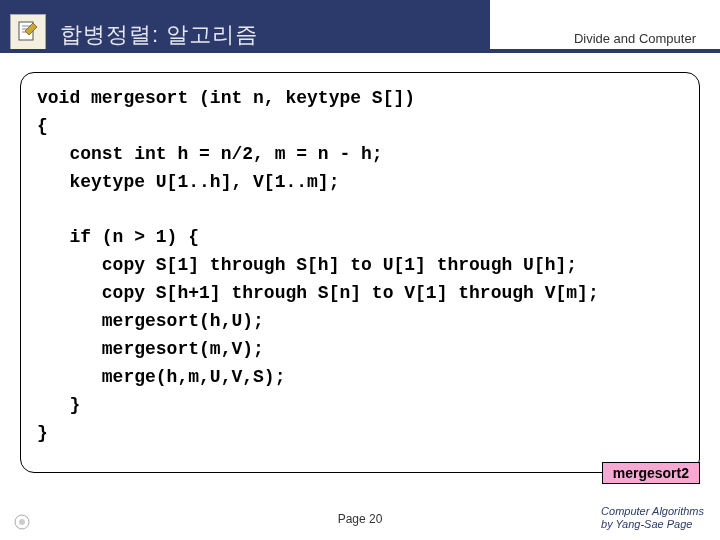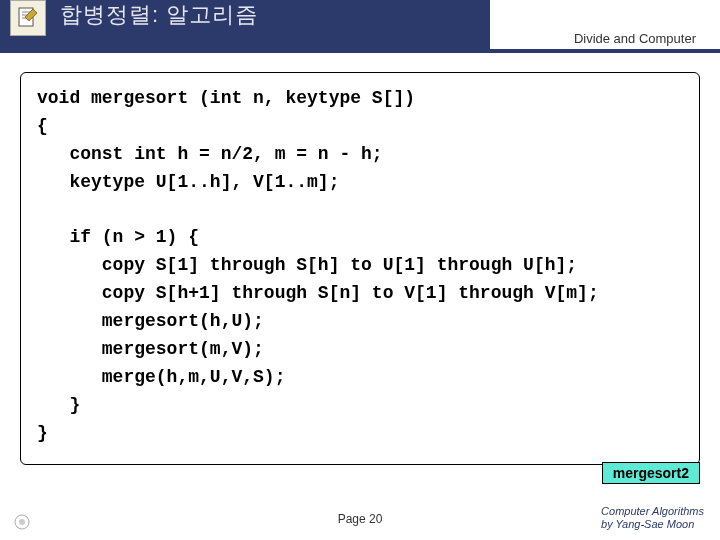--- a/index.html
+++ b/index.html
@@ -10,21 +10,21 @@
     font-family: "Malgun Gothic", Arial, sans-serif;
     position: relative;
     overflow: hidden;
   }
   .header {
     width: 100%;
     height: 50px;
     background: linear-gradient(to right, #2b3a6b 0%, #2b3a6b 68%, #fff 68%, #fff 100%);
     position: relative;
     display: flex;
-    align-items: flex-start;
+    align-items: flex-end;
   }
   .header::after {
     content: "";
     position: absolute;
     left: 0; right: 0; top: 49px;
     height: 4px;
     background: #2b3a6b;
   }
   .header-icon {
     width: 36px; height: 36px;
@@ -44,39 +44,39 @@
   .subtitle {
     position: absolute;
     right: 24px;
     bottom: 4px;
     font-size: 13px;
     color: #333;
   }
   .code-box {
     margin: 22px 20px 0 20px;
     border: 1.5px solid #000;
-    border-radius: 6px;
-    padding: 12px 16px 16px 16px;
+    border-radius: 14px;
+    padding: 12px 16px 24px 16px;
     font-family: "Courier New", monospace;
     font-size: 18px;
     line-height: 1.55;
     white-space: pre;
     font-weight: bold;
     color: #000;
     min-height: 370px;
   }
   .tag-box {
     position: absolute;
     right: 20px;
     bottom: 56px;
     border: 1.5px solid #000;
     padding: 2px 10px;
     font-size: 14px;
     font-weight: bold;
-    background: #5eead4;
+    background: #f9a8d4;
   }
   .footer {
     position: absolute;
     left: 0; right: 0; bottom: 6px;
     height: 36px;
     margin-top: 12px;
   }
   .footer-logo {
     position: absolute;
     left: 14px; bottom: 4px;
@@ -137,15 +137,15 @@
 <div class="footer">
   <div class="footer-logo">
     <svg width="16" height="16" viewBox="0 0 16 16">
       <circle cx="8" cy="8" r="7" fill="none" stroke="#aaa" stroke-width="1"></circle>
       <circle cx="8" cy="8" r="3" fill="#ccc"></circle>
     </svg>
   </div>
   <div class="page-num">Page 20</div>
   <div class="credits">
     <div>Computer Algorithms</div>
-    <div>by Yang-Sae Moon</div>
+    <div>by Yang-Sae Page</div>
   </div>
 </div>
 
 </body></html>

